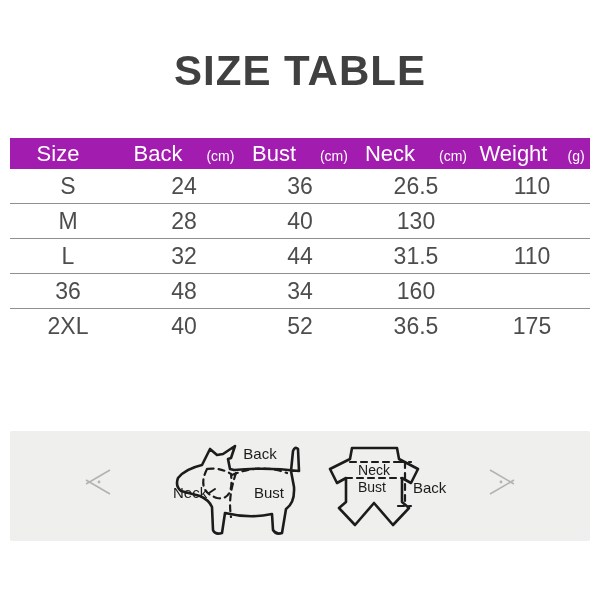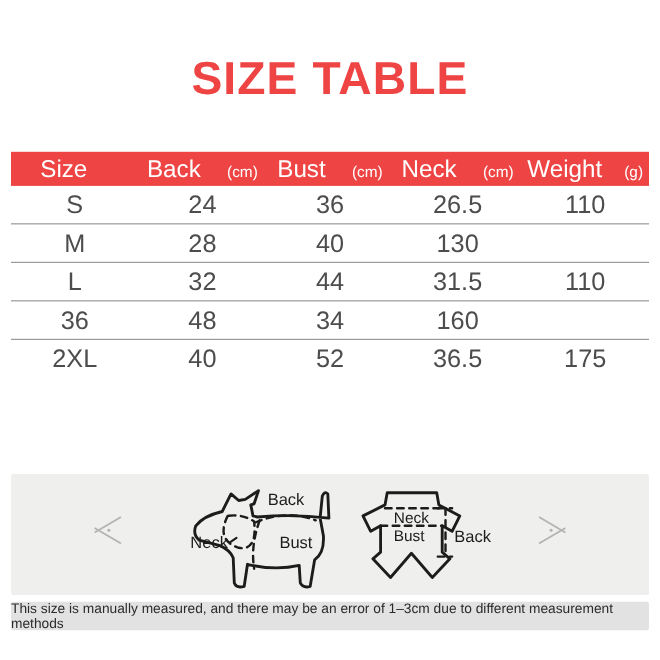--- a/index.html
+++ b/index.html
@@ -6,27 +6,27 @@
   html,body { width:600px; height:600px; }
   body {
     font-family: "Liberation Sans", sans-serif;
     background:#ffffff; overflow:hidden; position:relative;
   }
   .page { width:600px; height:600px; position:relative; }
 
   .title {
     margin-top:48px; text-align:center;
     font-size:42px; line-height:46px; font-weight:bold;
-    color:#ef4444; letter-spacing:1px;
+    color:#404040; letter-spacing:1px;
   }
 
   .size-table { margin:44px 10px 0; }
   .thead {
     display:grid; grid-template-columns:repeat(5,1fr);
-    background:#ef4444; color:#ffffff; height:31px; align-items:center;
+    background:#a21caf; color:#ffffff; height:31px; align-items:center;
   }
   .th { text-align:center; font-size:22px; white-space:nowrap; }
   .th .unit { font-size:14px;margin-left:20px; }
   .trow {
     display:grid; grid-template-columns:repeat(5,1fr);
     height:35px; align-items:center;
     color:#4d4d4d; font-size:23px;
     border-bottom:1px solid #909090;
   }
   .trow:last-child { border-bottom:none; }
@@ -154,17 +154,14 @@
     <svg class="arrow right" width="28" height="28" viewBox="0 0 28 28">
       <g stroke="#b3b3b3" stroke-width="1.6" fill="none">
         <path d="M2,3 L26,17"></path>
         <path d="M26,13 L2,27"></path>
       </g>
       <circle cx="13" cy="15" r="1.4" fill="#b3b3b3"></circle>
     </svg>
 
   </div>
 
-  <div class="footer-bar">
-    <span>This size is manually measured, and there may be an error of 1–3cm due to different measurement methods</span>
-  </div>
 
 </div>
 
 </body></html>

